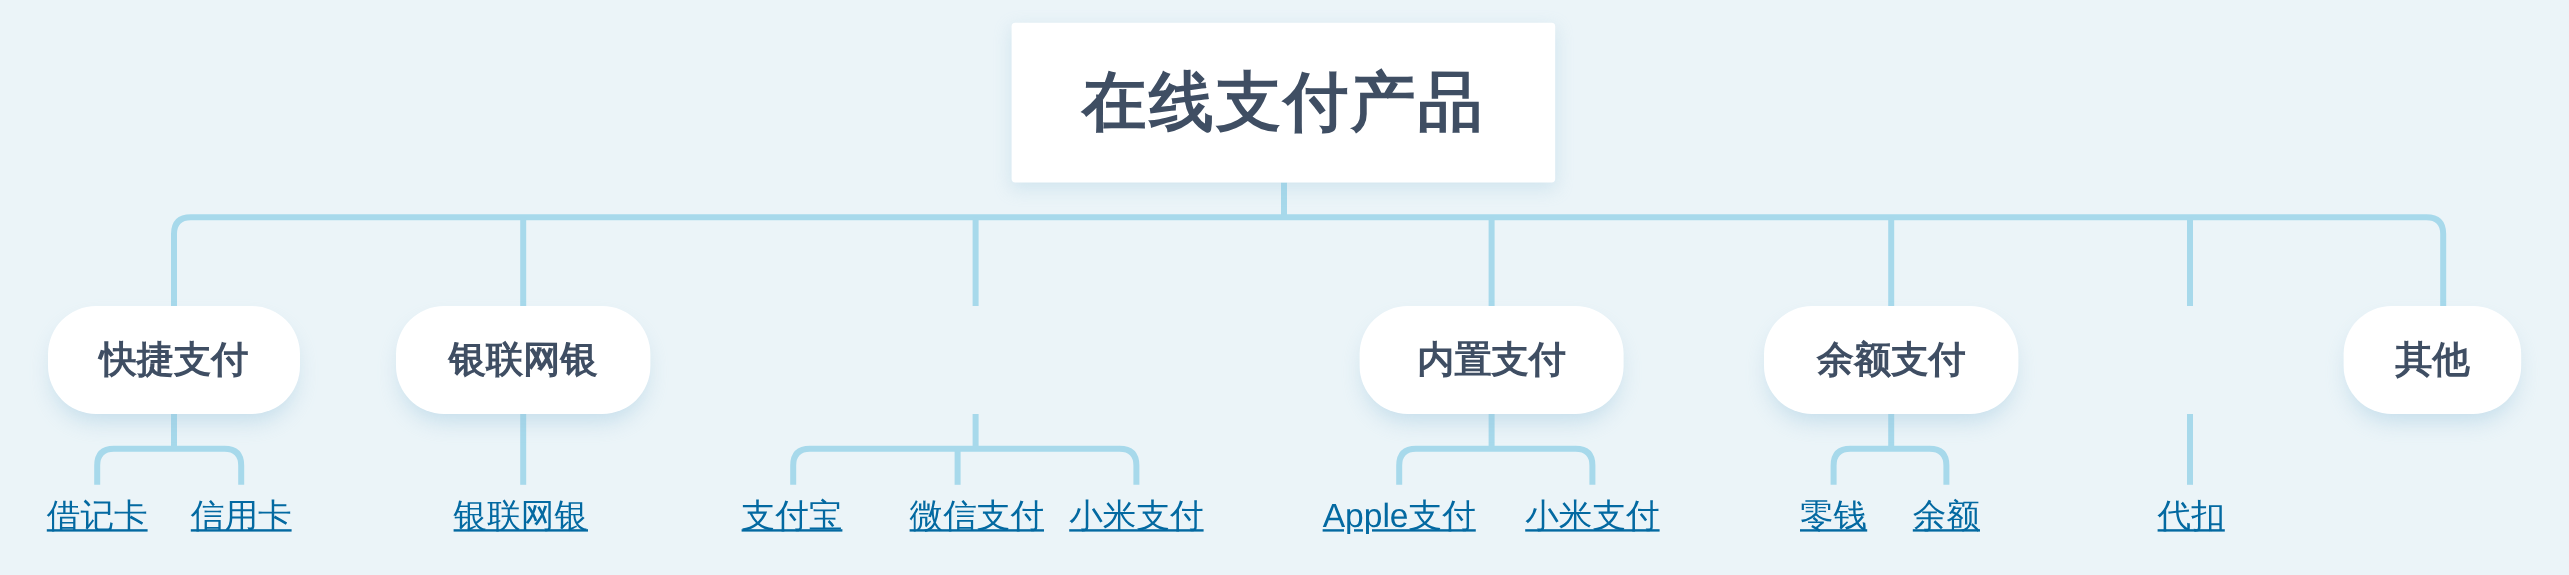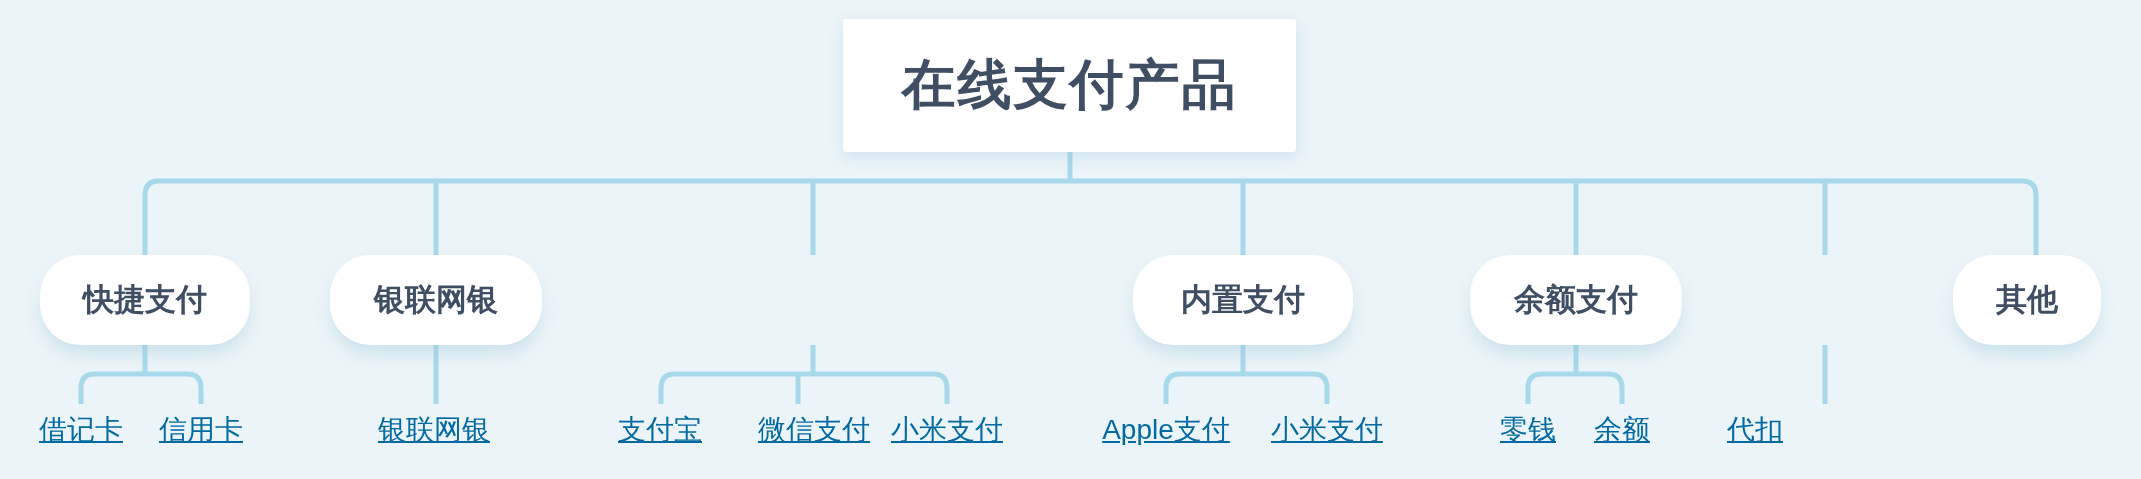--- a/index.html
+++ b/index.html
@@ -118,15 +118,15 @@
   <span class="leaf" style="left:660px;">支付宝</span>
   <span class="leaf" style="left:798px;margin-left:16px;">微信支付</span>
   <span class="leaf" style="left:947px;">小米支付</span>
 
   <span class="leaf" style="left:1166px;">Apple支付</span>
   <span class="leaf" style="left:1327px;">小米支付</span>
 
   <span class="leaf" style="left:1528px;">零钱</span>
   <span class="leaf" style="left:1622px;text-align:right;">余额</span>
 
-  <span class="leaf" style="left:1755px;">代扣</span>
+  <span class="leaf" style="left:1826px;">代扣</span>
 
 </div>
 
 </body></html>

